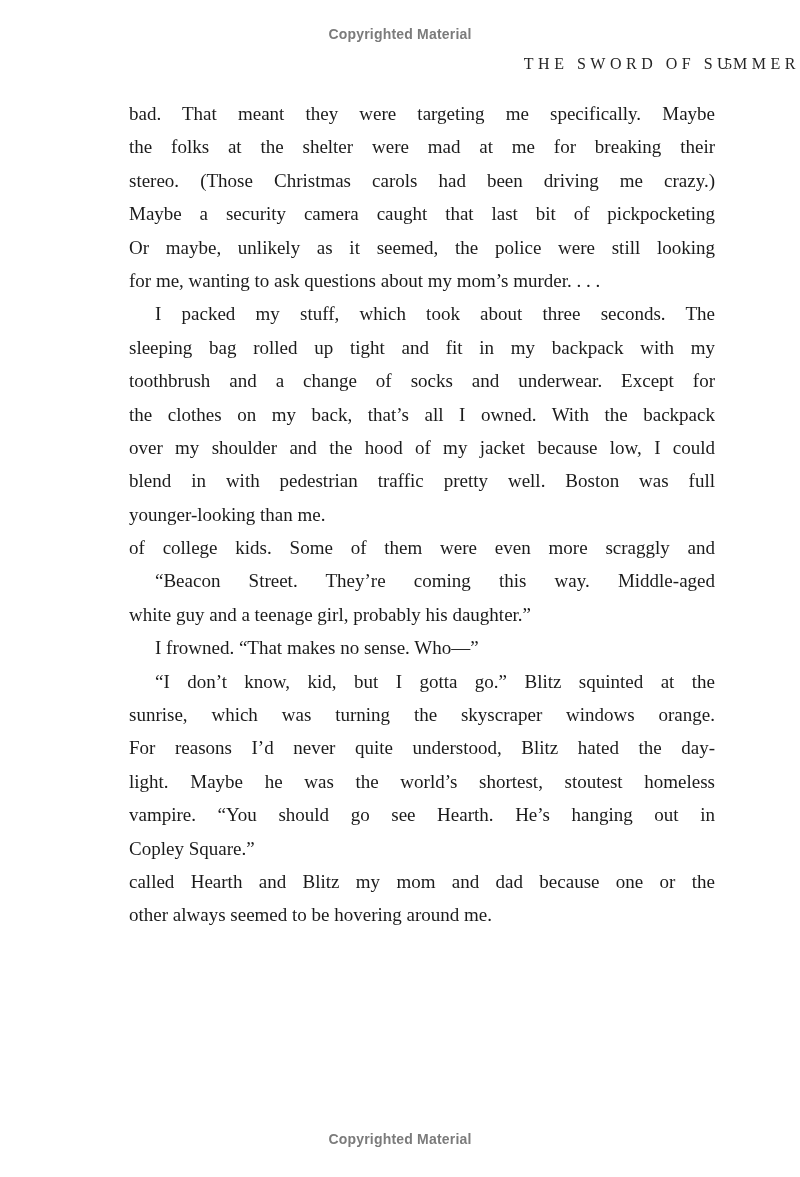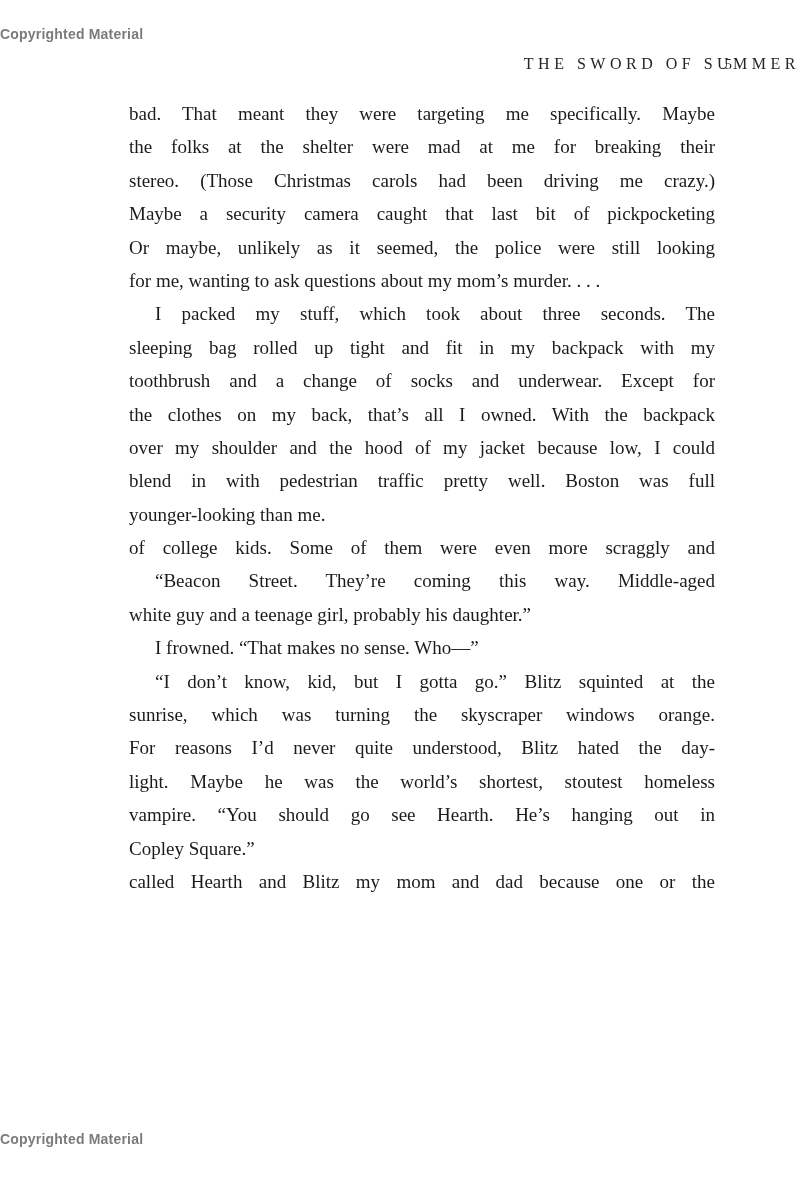--- a/index.html
+++ b/index.html
@@ -12,20 +12,21 @@
     width: 800px;
     height: 1177px;
     background: #ffffff;
     overflow: hidden;
     font-family: "Liberation Serif", serif;
   }
   .notice {
     position: absolute;
     left: 0;
     width: 100%;
+    text-align: center;
     font-family: "Liberation Sans", sans-serif;
     font-weight: bold;
     font-size: 14px;
     color: #7b7b7b;
     letter-spacing: 0.2px;
   }
   .notice.top { top: 26px; }
   .notice.bottom { top: 1131px; }
   .running-head {
     position: absolute;
@@ -109,17 +110,18 @@
       <div class="paragraph">
         <div class="line indent">“I don’t know, kid, but I gotta go.” Blitz squinted at the</div>
         <div class="line">sunrise, which was turning the skyscraper windows orange.</div>
         <div class="line">For reasons I’d never quite understood, Blitz hated the day-</div>
         <div class="line">light. Maybe he was the world’s shortest, stoutest homeless</div>
         <div class="line">vampire. “You should go see Hearth. He’s hanging out in</div>
         <div class="line last">Copley Square.”</div>
       </div>
       <div class="paragraph">
         <div class="line">called Hearth and Blitz my mom and dad because one or the</div>
+        <div class="line last">other always seemed to be hovering around me.</div>
       </div>
     </div>
 
   <div class="notice bottom">Copyrighted Material</div>
 </div>
 
 </body></html>

